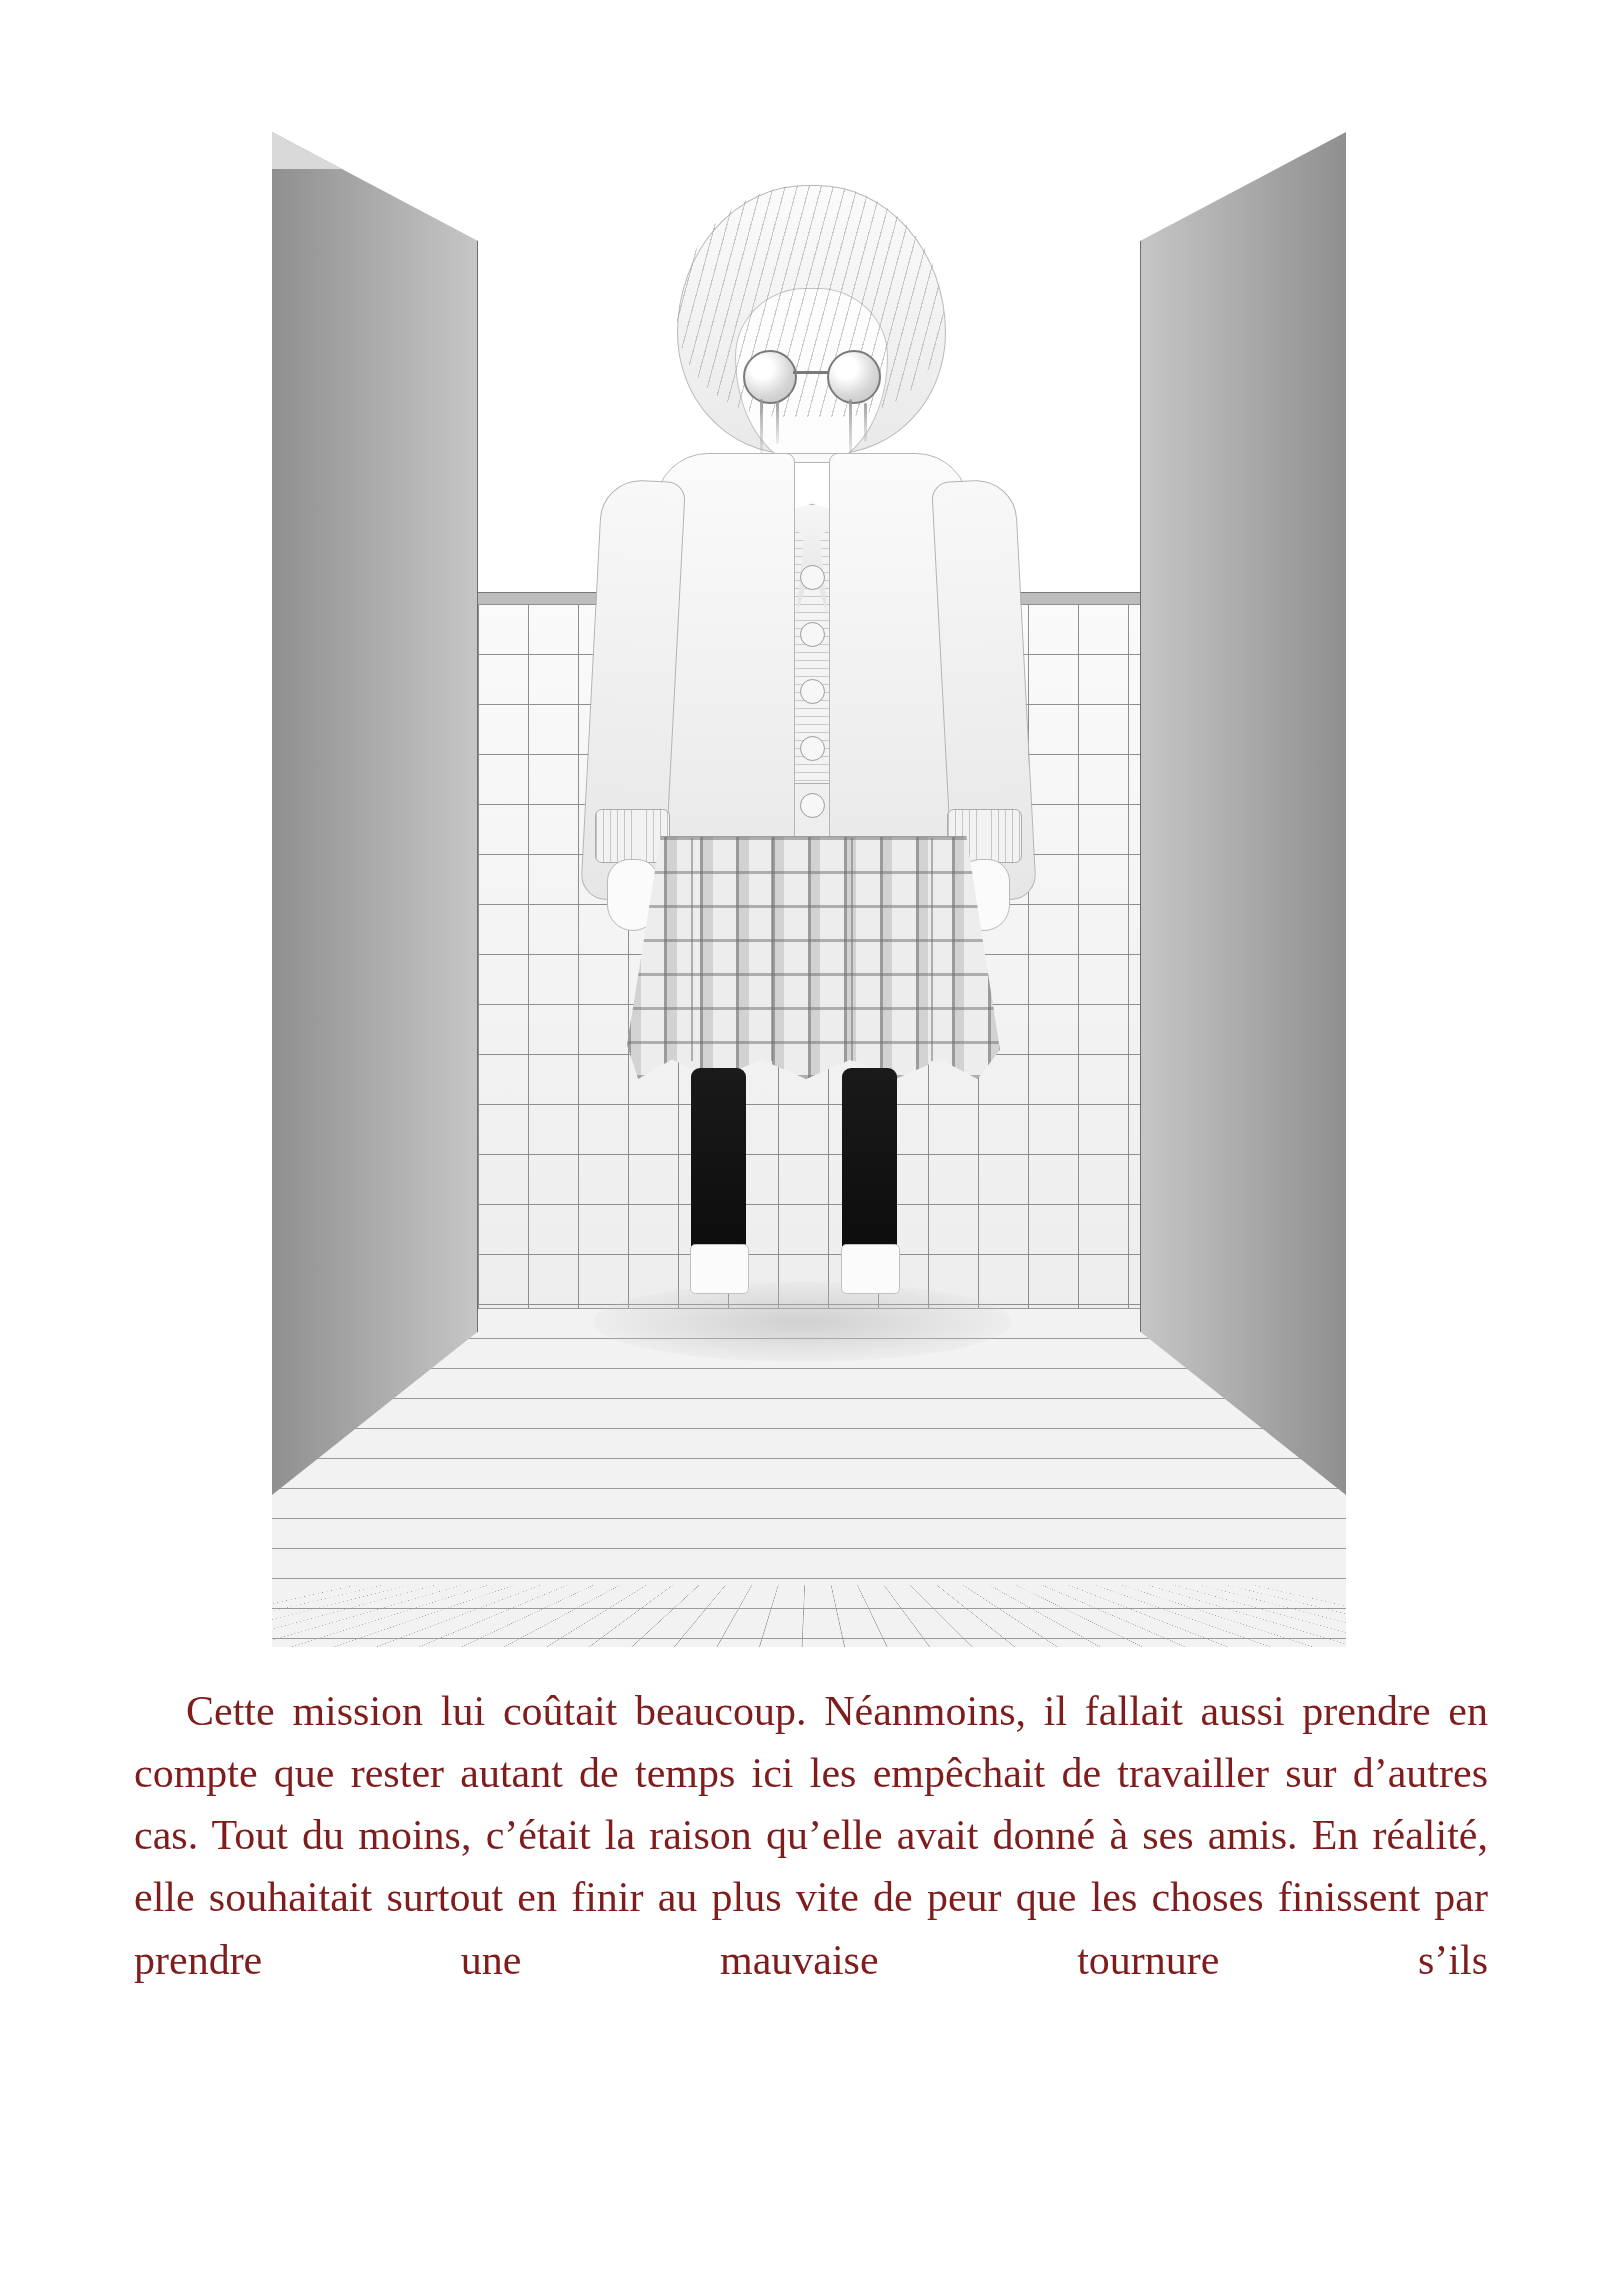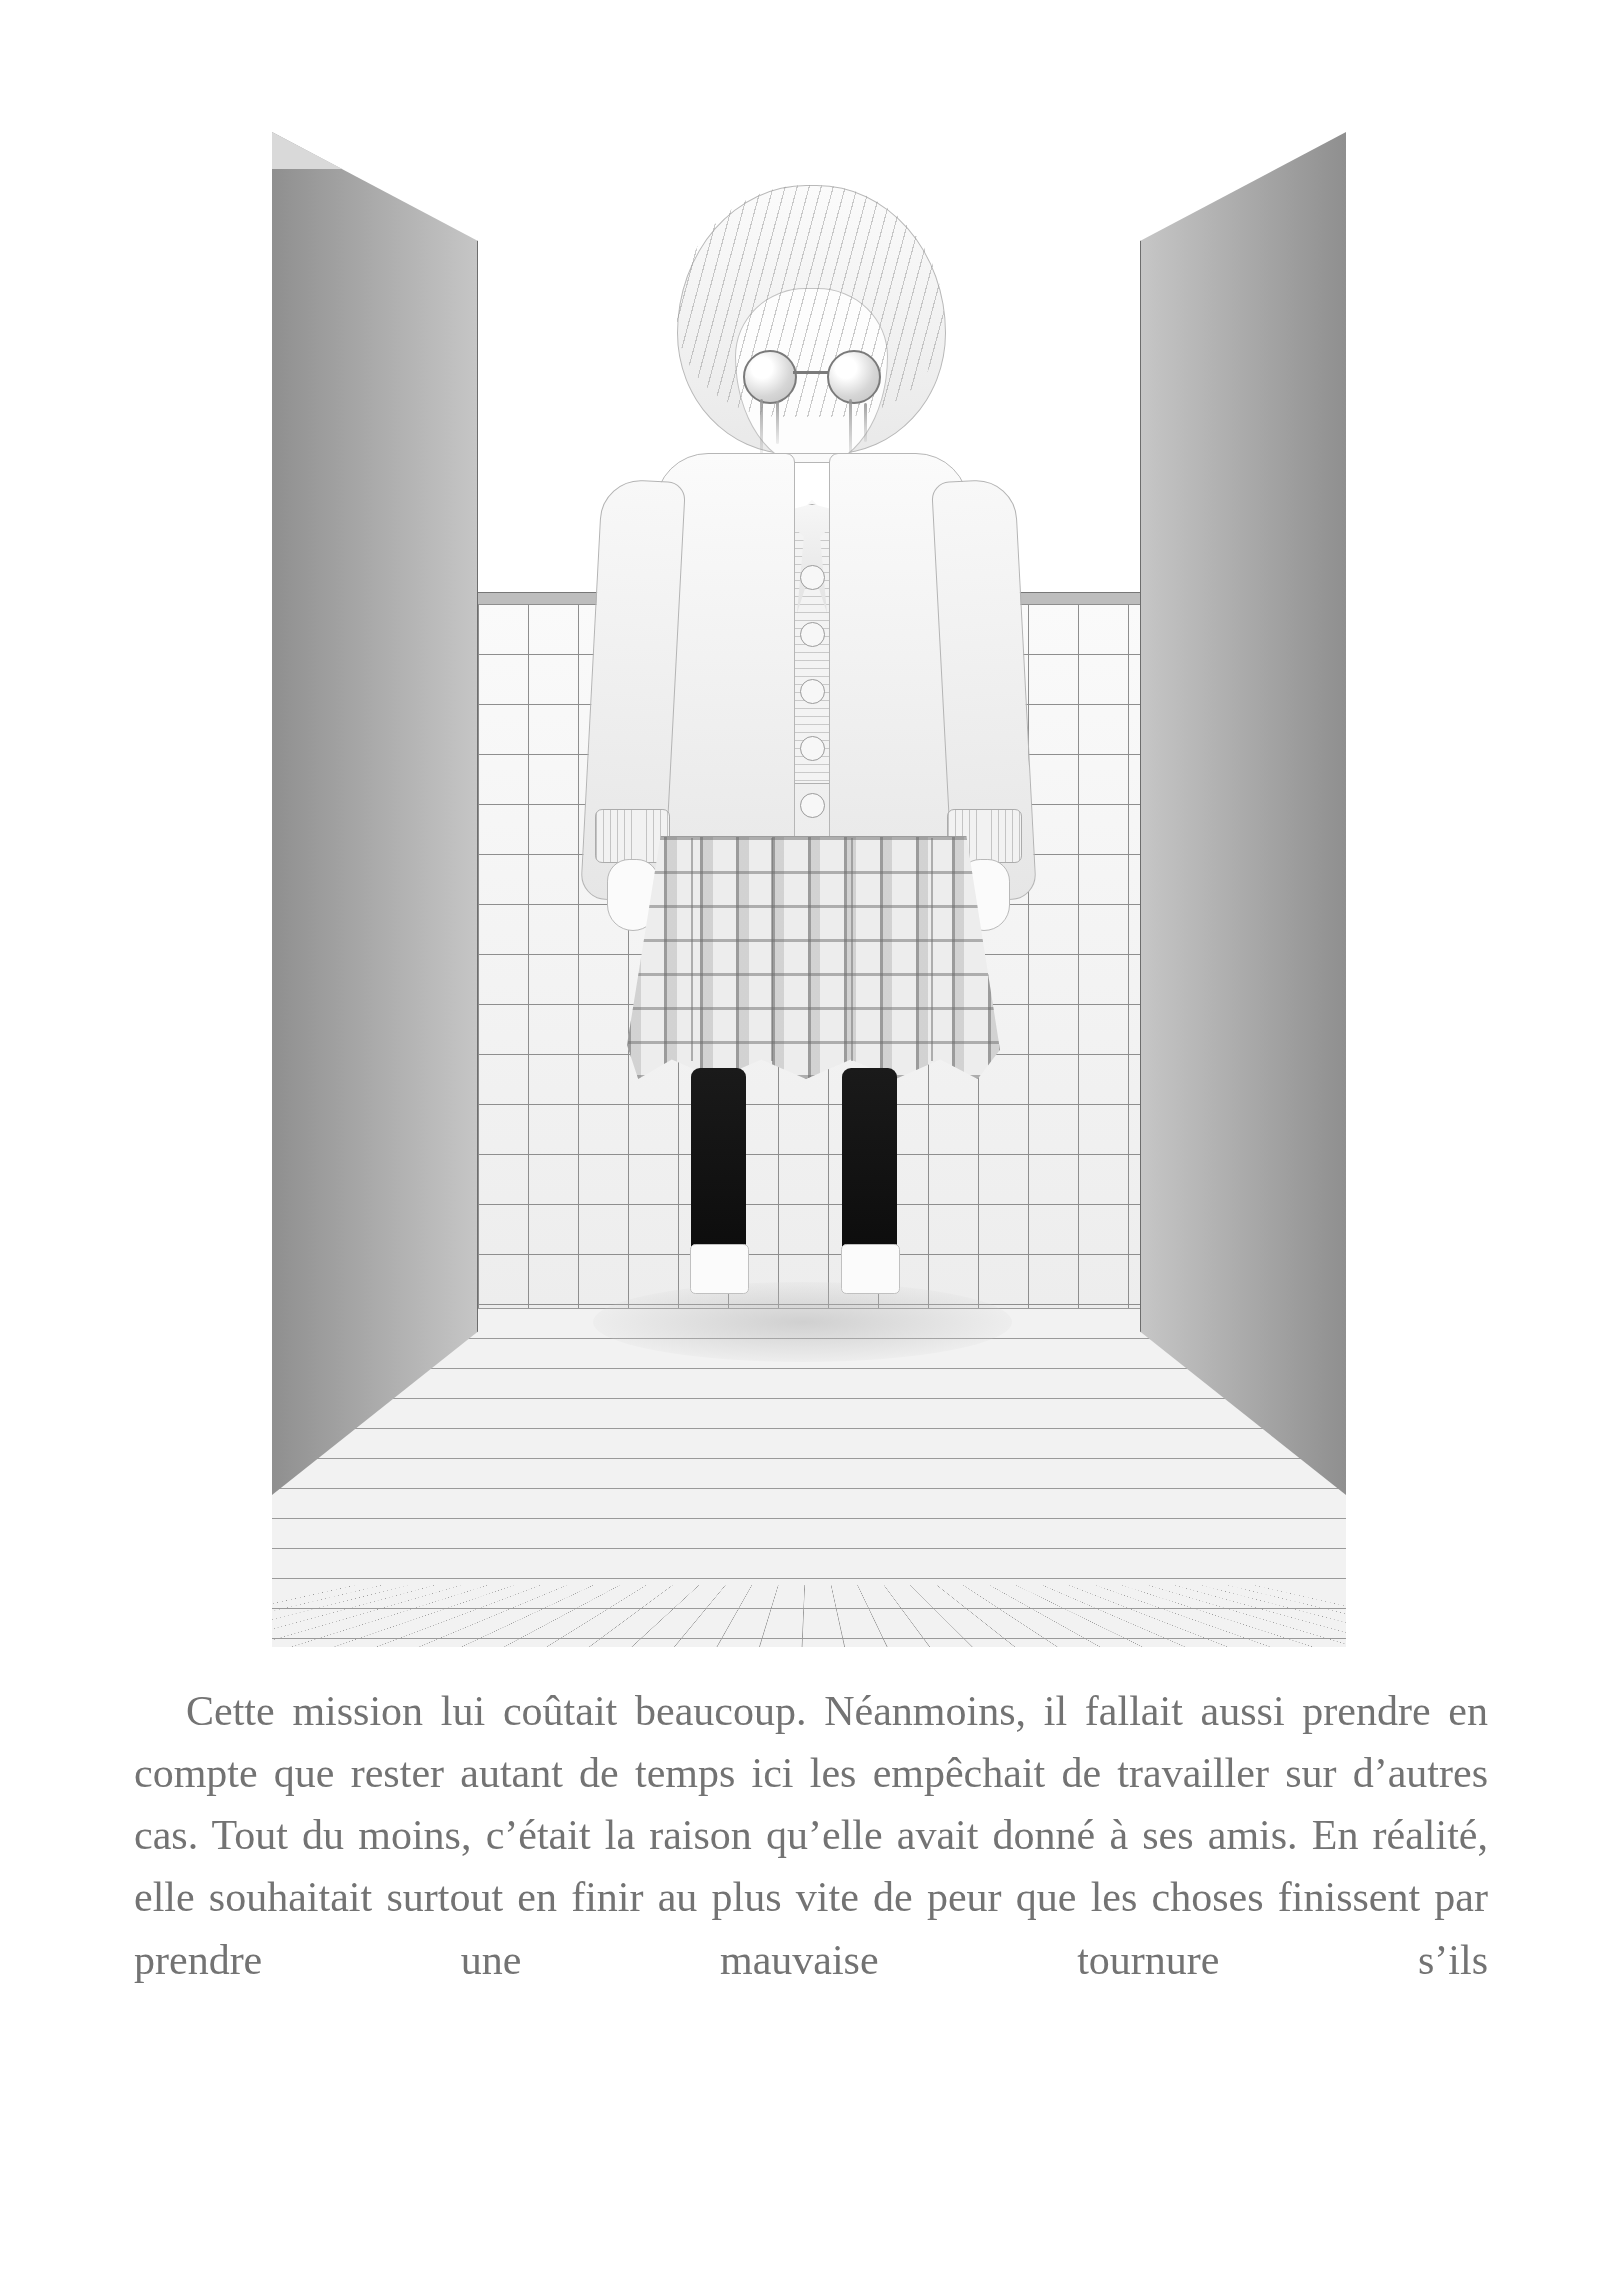--- a/index.html
+++ b/index.html
@@ -349,21 +349,21 @@
     width: 1354px;
   }
   .text-block p {
     margin: 0;
     font-family: "Liberation Serif", serif;
     font-size: 42px;
     line-height: 1.48;
     text-align: justify;
     text-align-last: justify;
     text-indent: 52px;
-    color: #737373;
+    color: #7f1d1d;
     word-spacing: 0.9px;
   }
 </style>
 </head>
 <body>
 
 <div class="page">
 
   <div class="illustration">
     <div class="scene">

